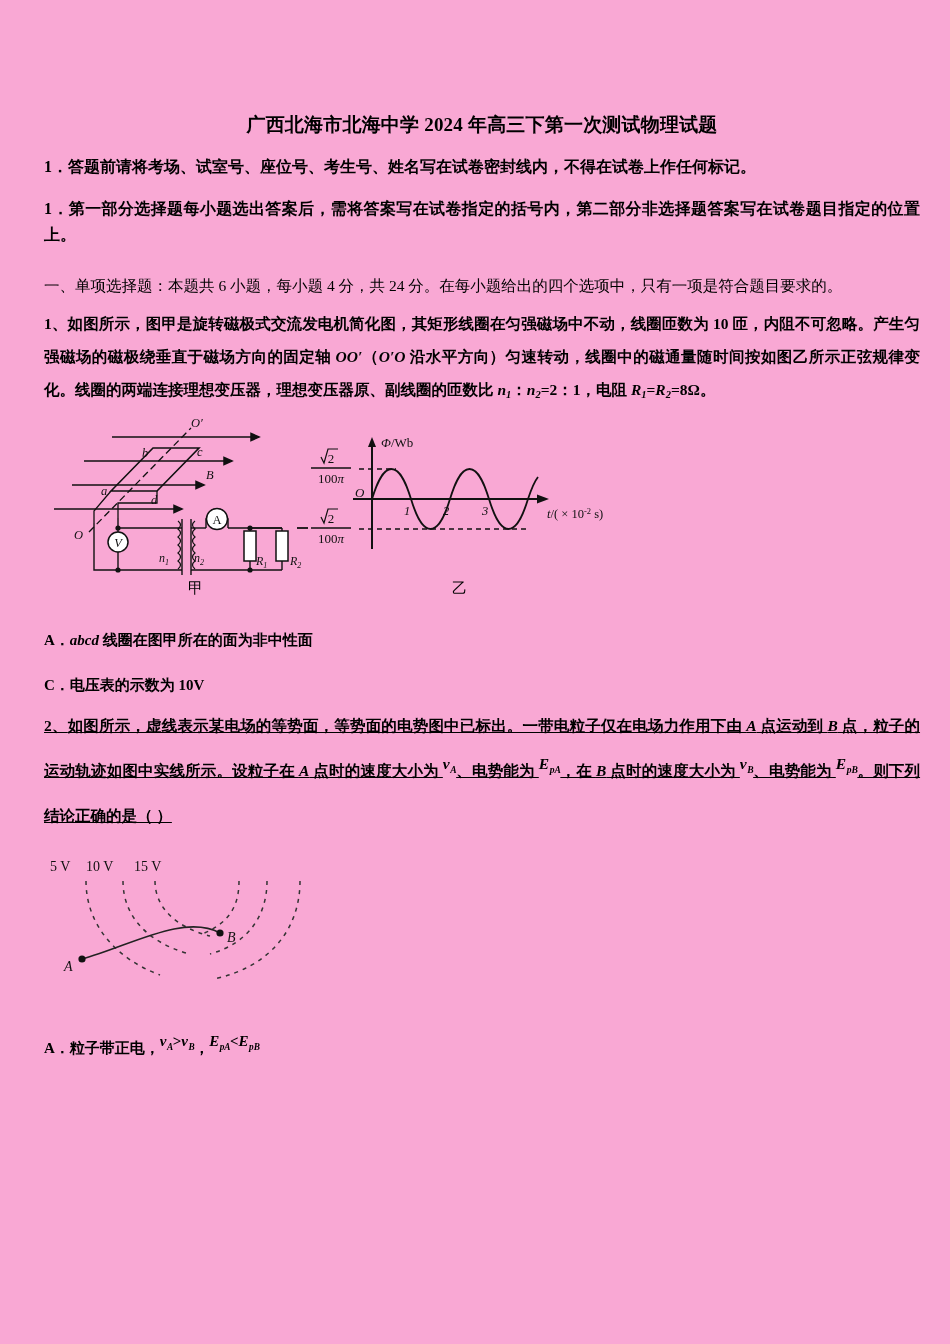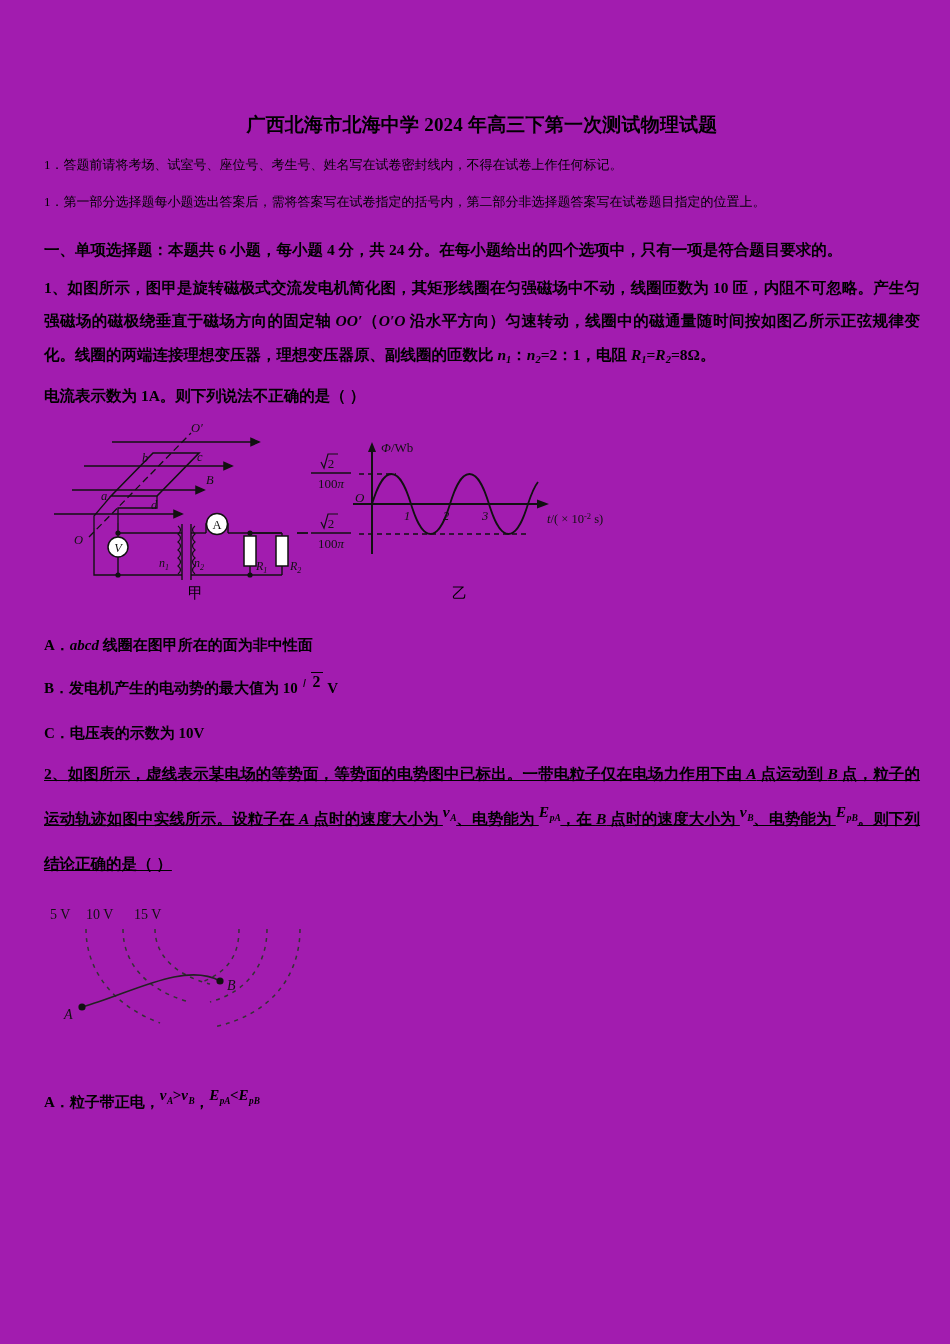--- a/index.html
+++ b/index.html
@@ -8,21 +8,21 @@
     background: #ffffff;
   }
   body {
     font-family: "Liberation Serif", "DejaVu Serif", serif;
     color: #000000;
   }
   .page {
     position: relative;
     width: 950px;
     height: 1344px;
-    background: #a21caf;
+    background: #f9a8d4;
     overflow: hidden;
   }
   .doc {
     position: absolute;
     left: 44px;
     top: 0;
     width: 876px;
   }
   .title {
     text-align: center;
@@ -32,28 +32,28 @@
     margin-top: 112px;
     margin-bottom: 14px;
   }
   .notice-head {
     font-weight: bold;
     font-size: 15.5px;
     line-height: 1.55;
     margin-bottom: 2px;
   }
   .notice-line {
-    font-weight: normal;
-    font-size: 13px;
+    font-weight: bold;
+    font-size: 16px;
     line-height: 1.62;
     text-align: justify;
     margin-top: 16px;
   }
   .section-head {
-    font-weight: bold;
+    font-weight: normal;
     font-size: 15.5px;
     margin-top: 26px;
     line-height: 1.6;
     text-align: justify;
   }
   .q-body {
     font-weight: bold;
     font-size: 15.5px;
     line-height: 2.15;
     text-align: justify;
@@ -145,21 +145,20 @@
     <div class="title">广西北海市北海中学 2024 年高三下第一次测试物理试题</div>
 
     <div class="notice-line">1．答题前请将考场、试室号、座位号、考生号、姓名写在试卷密封线内，不得在试卷上作任何标记。</div>
     <div class="notice-line">1．第一部分选择题每小题选出答案后，需将答案写在试卷指定的括号内，第二部分非选择题答案写在试卷题目指定的位置上。</div>
 
     <div class="section-head">一、单项选择题：本题共 6 小题，每小题 4 分，共 24 分。在每小题给出的四个选项中，只有一项是符合题目要求的。</div>
 
     <div class="q-body">
       <span>1、</span><span>如图所示，图甲是旋转磁极式交流发电机简化图，其矩形线圈在匀强磁场中不动，线圈匝数为 10 匝，内阻不可忽略。产生匀强磁场的磁极绕垂直于磁场方向的固定轴 </span><span class="ital">OO′</span><span>（</span><span class="ital">O′O</span><span> 沿水平方向）匀速转动，线圈中的磁通量随时间按如图乙所示正弦规律变化。线圈的两端连接理想变压器，理想变压器原、副线圈的匝数比 </span><span class="var">n</span><span class="sub">1</span><span>：</span><span class="var">n</span><span class="sub">2</span><span>=2：1，电阻 </span><span class="var">R</span><span class="sub">1</span><span>=</span><span class="var">R</span><span class="sub">2</span><span>=8Ω。</span>
     </div>
-    <div class="q-body">电流表示数为 1A。则下列说法不正确的是（        ）</div>
 
     <div class="fig-row">
 
       <svg width="300" height="175" viewBox="0 0 300 175" style="position:absolute;left:10px;top:0;">
         <g stroke="#111" fill="none" stroke-width="1.5">
 
           <line x1="58" y1="22" x2="205" y2="22"></line>
           <polygon points="205,22 197,18.5 197,25.5" fill="#111"></polygon>
           <line x1="30" y1="46" x2="178" y2="46"></line>
           <polygon points="178,46 170,42.5 170,49.5" fill="#111"></polygon>
@@ -302,23 +301,20 @@
           </g>
         </g>
       </svg>
       <div class="fig-caption" style="left:408px;top:164px;">乙</div>
     </div>
 
     <div class="opt opt-gap-lg">
       <span>A．</span><span class="ital">abcd</span><span> 线圈在图甲所在的面为非中性面</span>
     </div>
 
-    <div class="opt opt-gap-md">
-      <span>B．</span><span>发电机产生的电动势的最大值为 10 </span><span class="bigrad" style="position:relative;top:-6px;"><span>2</span></span><span> V</span>
-    </div>
 
     <div class="opt opt-gap-lg">
       <span>C．</span><span>电压表的示数为 10V</span>
     </div>
 
 
     <div class="q-body loose" style="margin-top:8px;">
       <span>2、</span><span>如图所示，虚线表示某电场的等势面，等势面的电势图中已标出。一带电粒子仅在电场力作用下由 </span><span class="ital">A</span><span> 点运动到 </span><span class="ital">B</span><span> 点，粒子的运动轨迹如图中实线所示。设粒子在 </span><span class="ital">A</span><span> 点时的速度大小为 </span><span class="inl-sup"><span>v</span><span class="s">A</span></span><span>、电势能为 </span><span class="inl-sup"><span>E</span><span class="s">pA</span></span><span>，在 </span><span class="ital">B</span><span> 点时的速度大小为 </span><span class="inl-sup"><span>v</span><span class="s">B</span></span><span>、电势能为 </span><span class="inl-sup"><span>E</span><span class="s">pB</span></span><span>。则下列结论正确的是（    ）</span>
     </div>
 
@@ -344,18 +340,18 @@
         </g>
 
         <g font-family="'Liberation Serif',serif" font-size="14" fill="#111">
           <text x="16" y="18">5 V</text>
           <text x="52" y="18">10 V</text>
           <text x="100" y="18">15 V</text>
         </g>
       </svg>
     </div>
 
-    <div class="opt" style="margin-top:22px;">
+    <div class="opt" style="margin-top:16px;">
       <span>A．</span><span>粒子带正电，</span><span class="inl-sup"><span>v</span><span class="s">A</span></span><span class="inl-sup" style="font-style:normal;"> &gt; </span><span class="inl-sup"><span>v</span><span class="s">B</span></span><span>，</span><span class="inl-sup"><span>E</span><span class="s">pA</span></span><span class="inl-sup" style="font-style:normal;"> &lt; </span><span class="inl-sup"><span>E</span><span class="s">pB</span></span>
     </div>
 
   </div>
 </div>
 
 </body></html>

